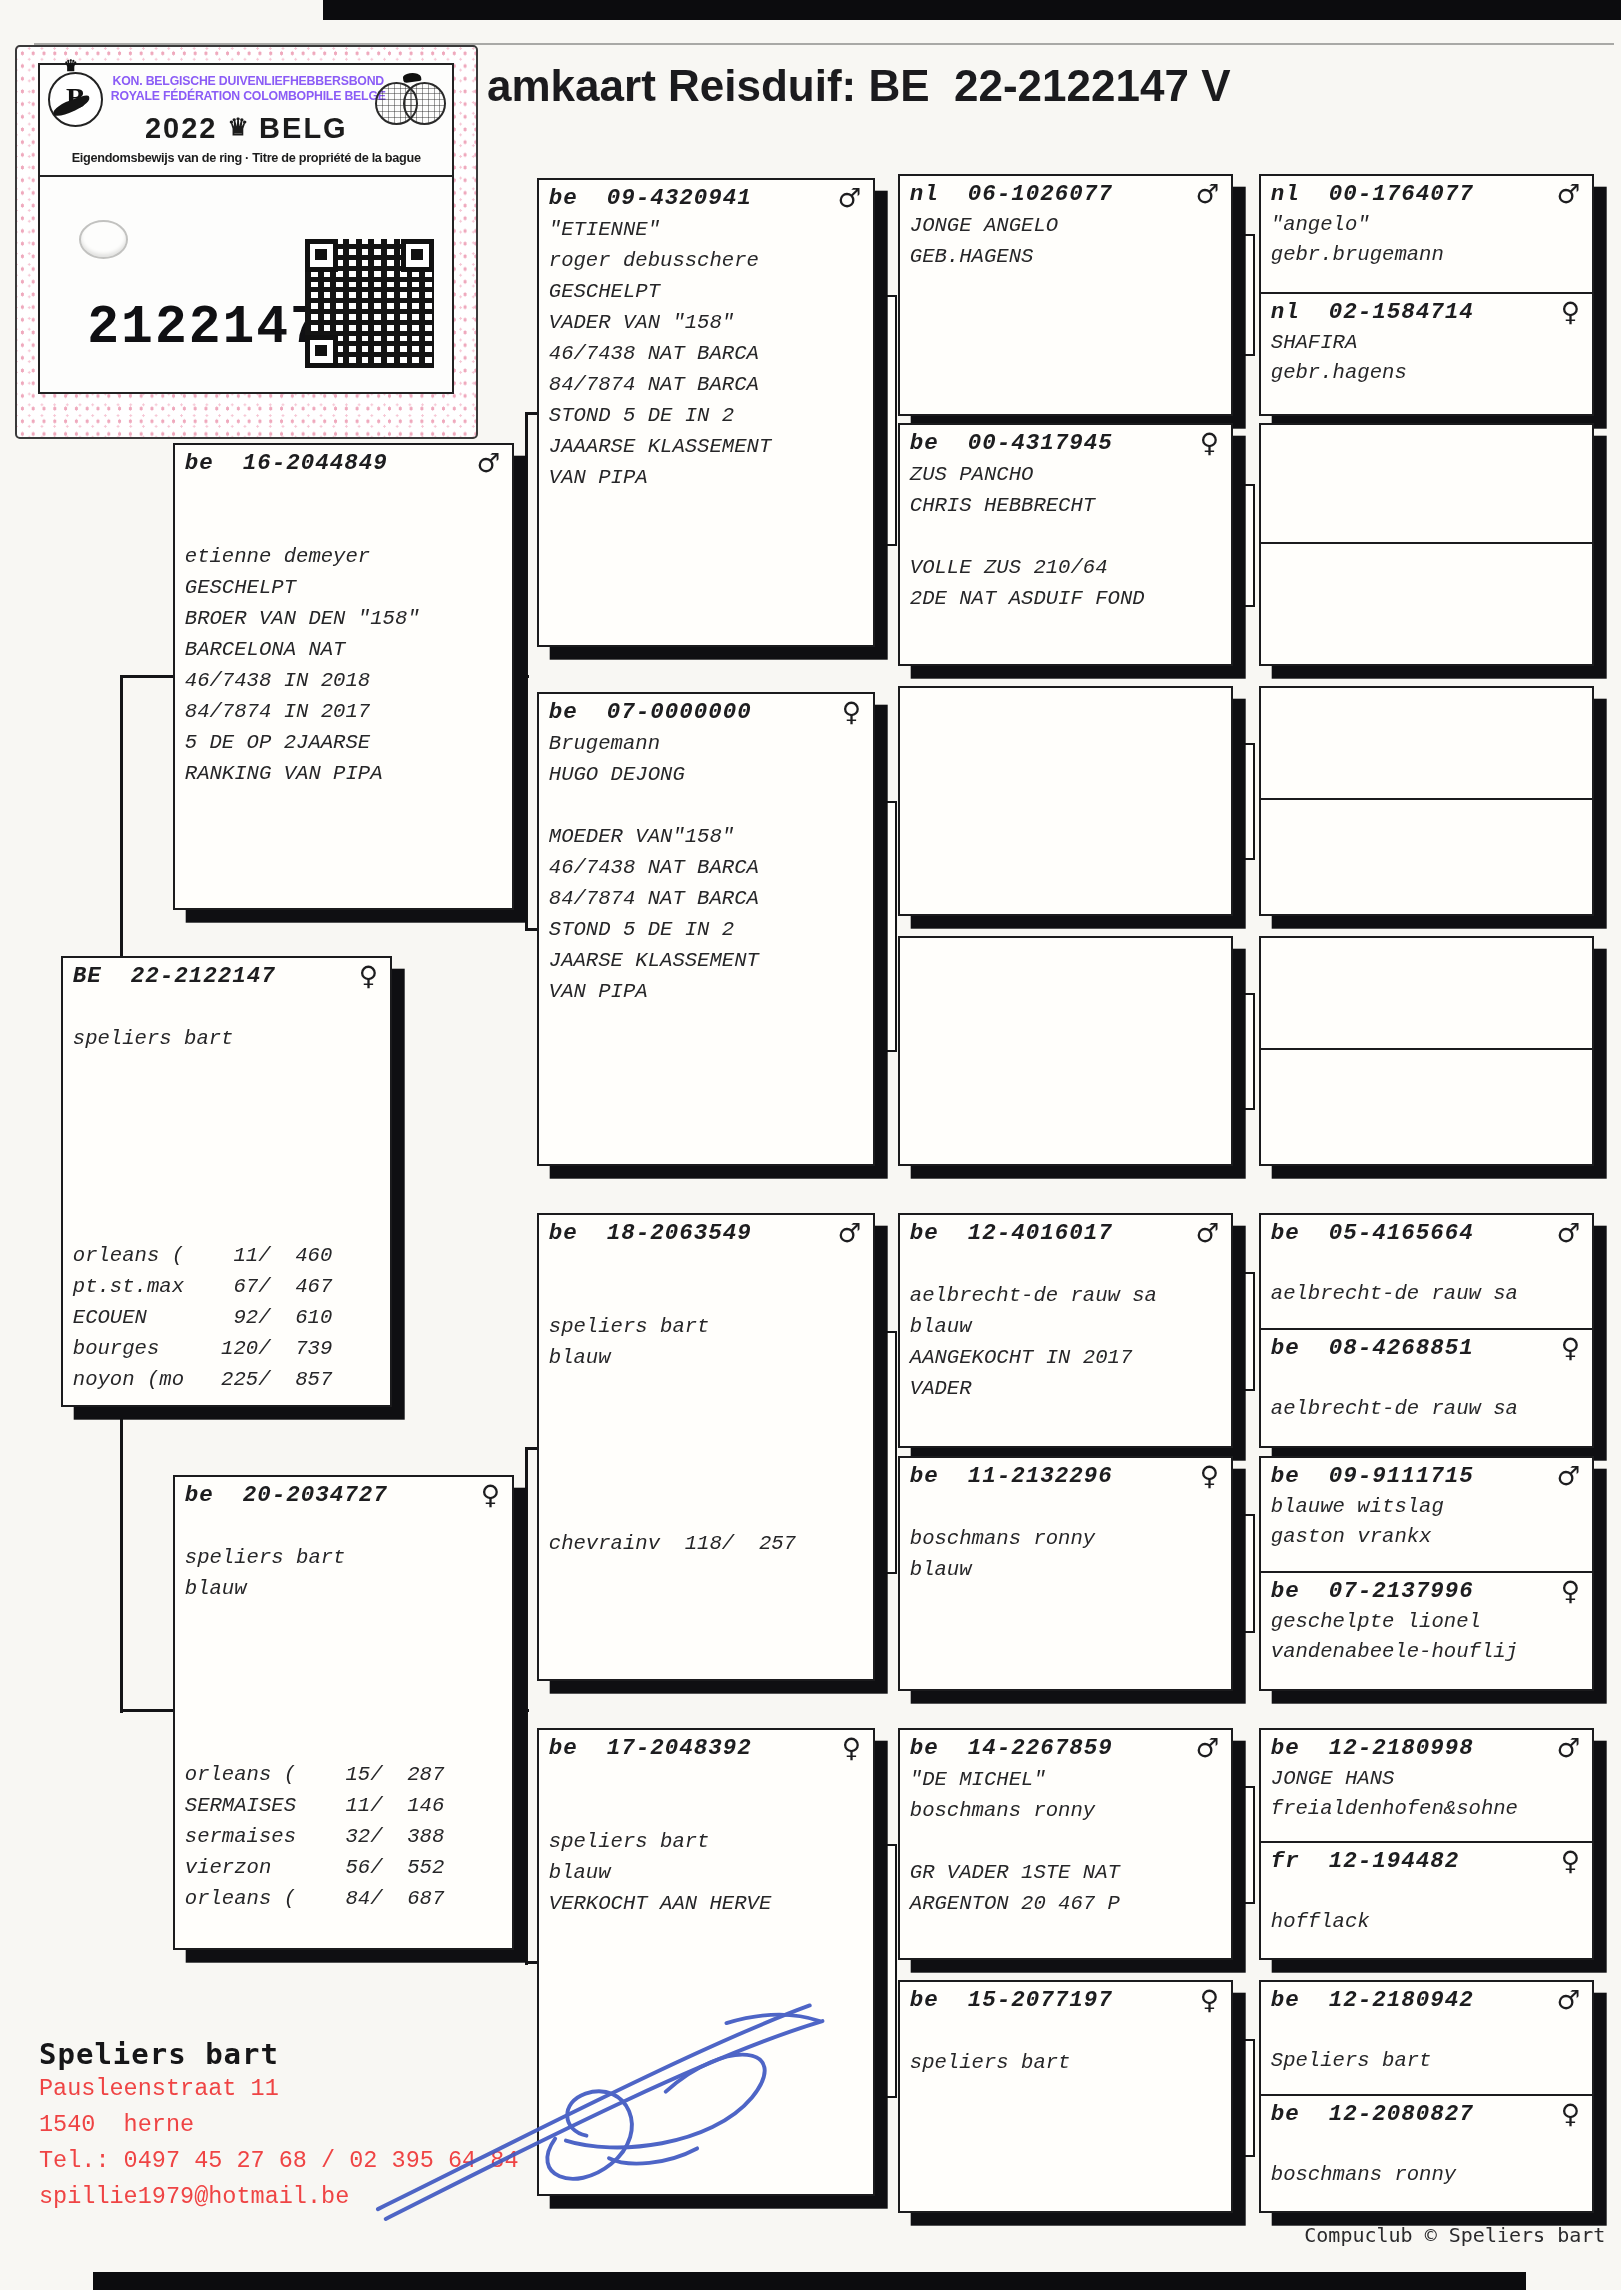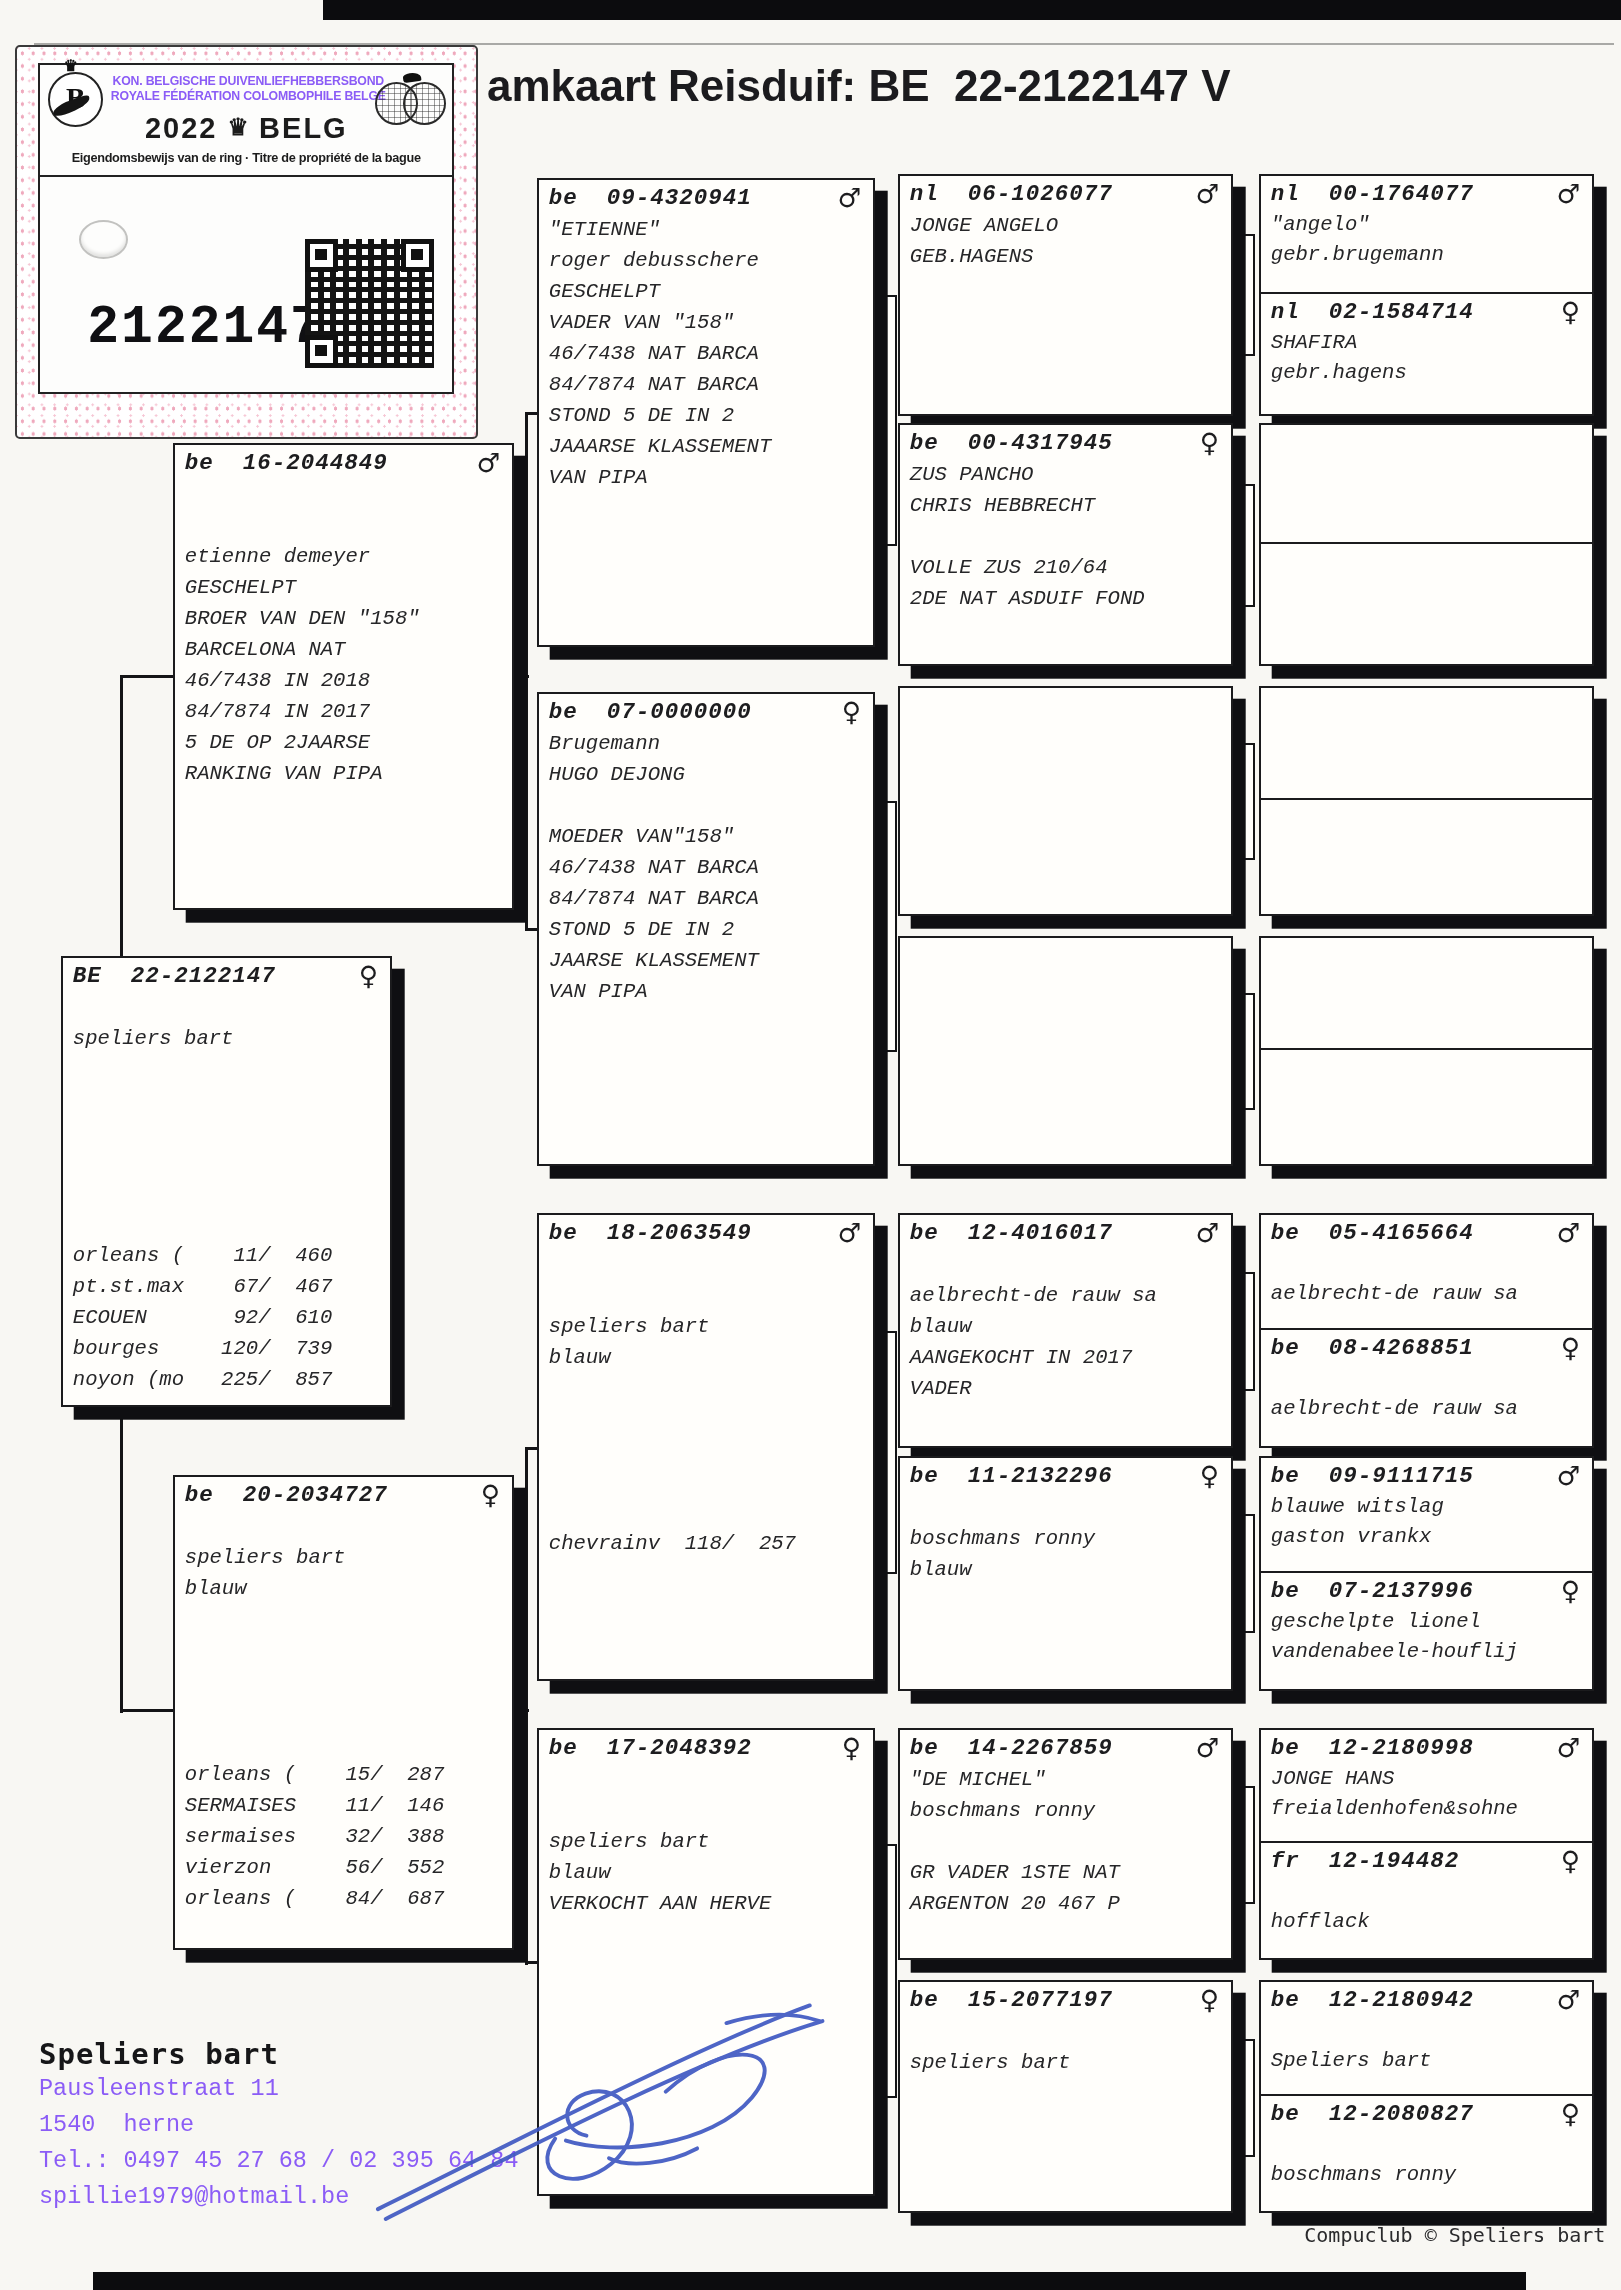--- a/index.html
+++ b/index.html
@@ -94,21 +94,21 @@
   
   #title { position:absolute; left:487px; top:61px;
            font-family:"Liberation Sans", sans-serif; font-weight:bold;
            font-size:44px; color:#1b1b1e; letter-spacing:0px; white-space:pre; }
 
   
   #owner { position:absolute; left:39px; top:2037px; }
   #owner-name { font-family:"DejaVu Sans Mono", monospace; font-weight:bold;
                 font-size:29px; letter-spacing:1px; color:#161618; }
   .owner-line { font-family:"Liberation Mono", monospace; font-size:23.5px;
-                line-height:36px; color:#8b5cf6; white-space:pre; }
+                line-height:36px; color:#ef4444; white-space:pre; }
   #footer { position:absolute; right:15.7px; top:2223px;
             font-family:"DejaVu Sans Mono", monospace; 
             font-size:20px; color:#2a2a2c; }
 
   #signature { position:absolute; left:374px; top:1962px; z-index:8; pointer-events:none; }
 </style>
 </head>
 <body>
 
 <div id="card">

